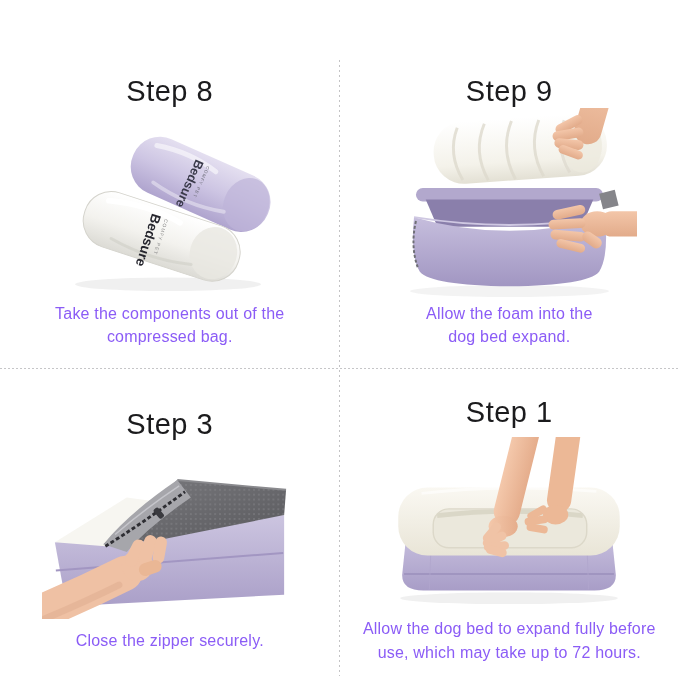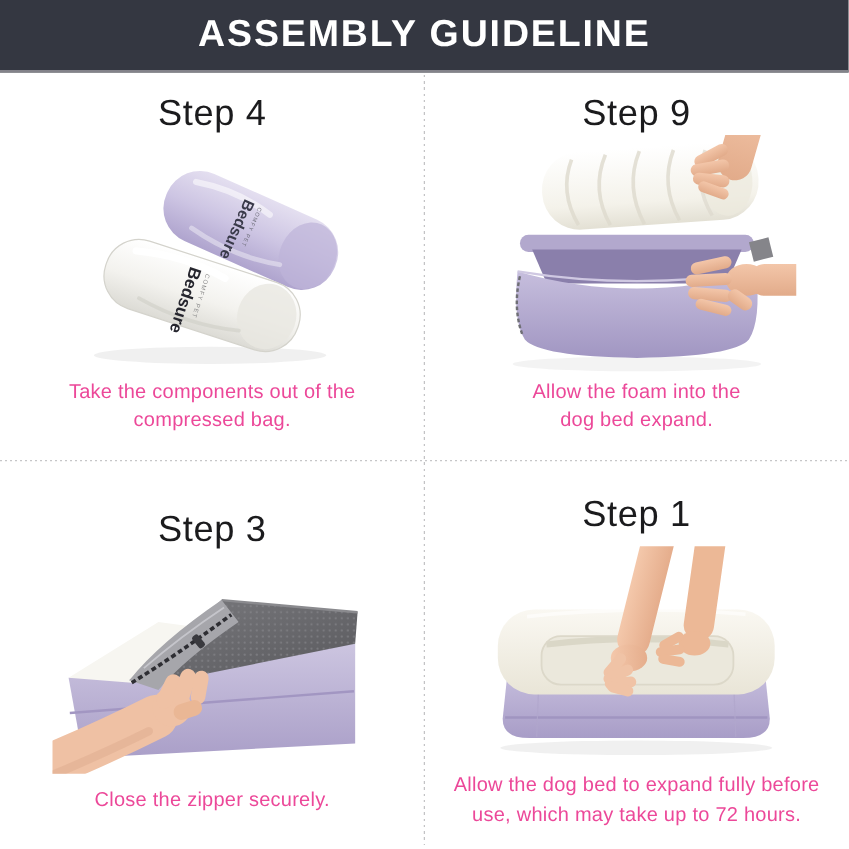--- a/index.html
+++ b/index.html
@@ -14,43 +14,40 @@
   .grid { position:absolute; top:58px; left:0; right:0; bottom:0;
           display:grid; grid-template-columns:1fr 1fr; grid-template-rows:310px 1fr; }
   .cell { display:flex; flex-direction:column; align-items:center; padding-top:17px; overflow:hidden; }
   .cell.bottom { padding-top:13px;justify-content:center; }
 
   .step-title { font-size:29px; font-weight:500; color:#1b1b1d; letter-spacing:0.5px; }
 
   .illo { height:182px; display:flex; align-items:center; justify-content:center; margin-top:4px; }
   .cell.bottom .illo { height:174px; margin-top:6px; }
 
-  .caption { margin-top:8px; font-size:16px; line-height:1.45; color:#ec4899; text-align:center; letter-spacing:0.2px; }
+  .caption { margin-top:8px; font-size:16px; line-height:1.45; color:#8b5cf6; text-align:center; letter-spacing:0.2px; }
   .caption span { display:block; }
 
   .vdivider { position:absolute; top:60px; bottom:3px; left:339px; width:1px;
               background:repeating-linear-gradient(to bottom,#c3c3c5 0 2px, transparent 2px 5px); }
   .hdivider { position:absolute; top:368px; left:0; right:0; height:1px;
               background:repeating-linear-gradient(to right,#c6c6c8 0 2px, transparent 2px 4px); }
 
   svg text { font-family:"Liberation Sans", sans-serif; }
 </style>
 </head>
 <body>
 
 <div class="poster">
 
-  <header class="banner">
-    <h1>ASSEMBLY GUIDELINE</h1>
-  </header>
 
   <div class="grid">
 
     <section class="cell">
-      <h2 class="step-title">Step 4</h2>
+      <h2 class="step-title">Step 8</h2>
       <div class="illo">
         <svg viewBox="0 0 240 190" width="238" height="186">
           <defs>
             <linearGradient id="g1lav" x1="0" y1="0" x2="0" y2="1">
               <stop offset="0" stop-color="#e4dff0"></stop>
                 <stop offset="0.5" stop-color="#cdc5e3"></stop>
                 <stop offset="1" stop-color="#afa4ce"></stop>
             </linearGradient>
             <linearGradient id="g1wht" x1="0" y1="0" x2="0" y2="1">
               <stop offset="0" stop-color="#ffffff"></stop>

